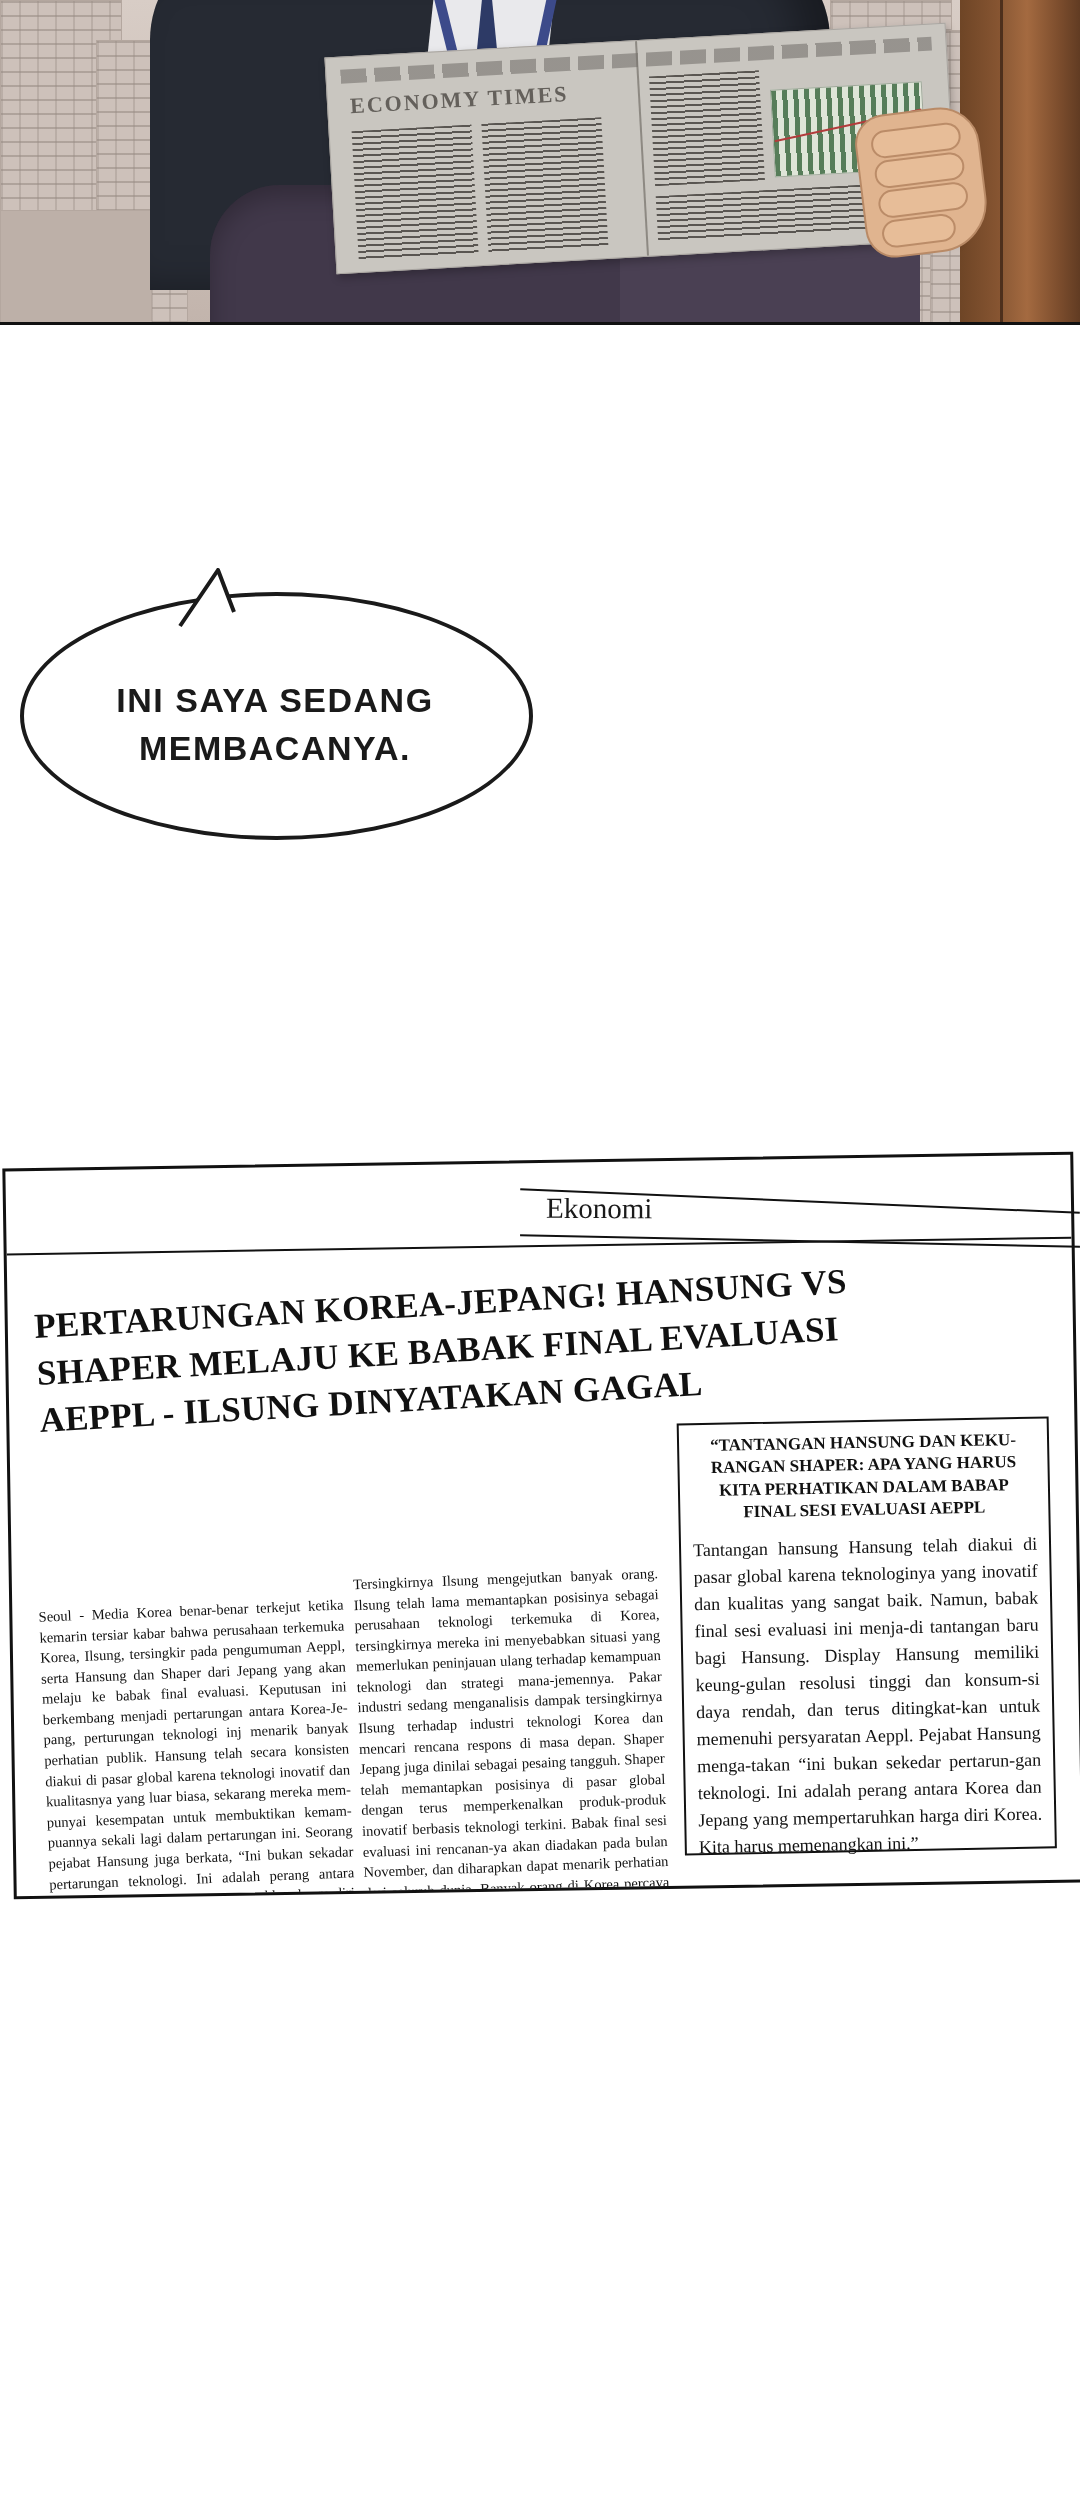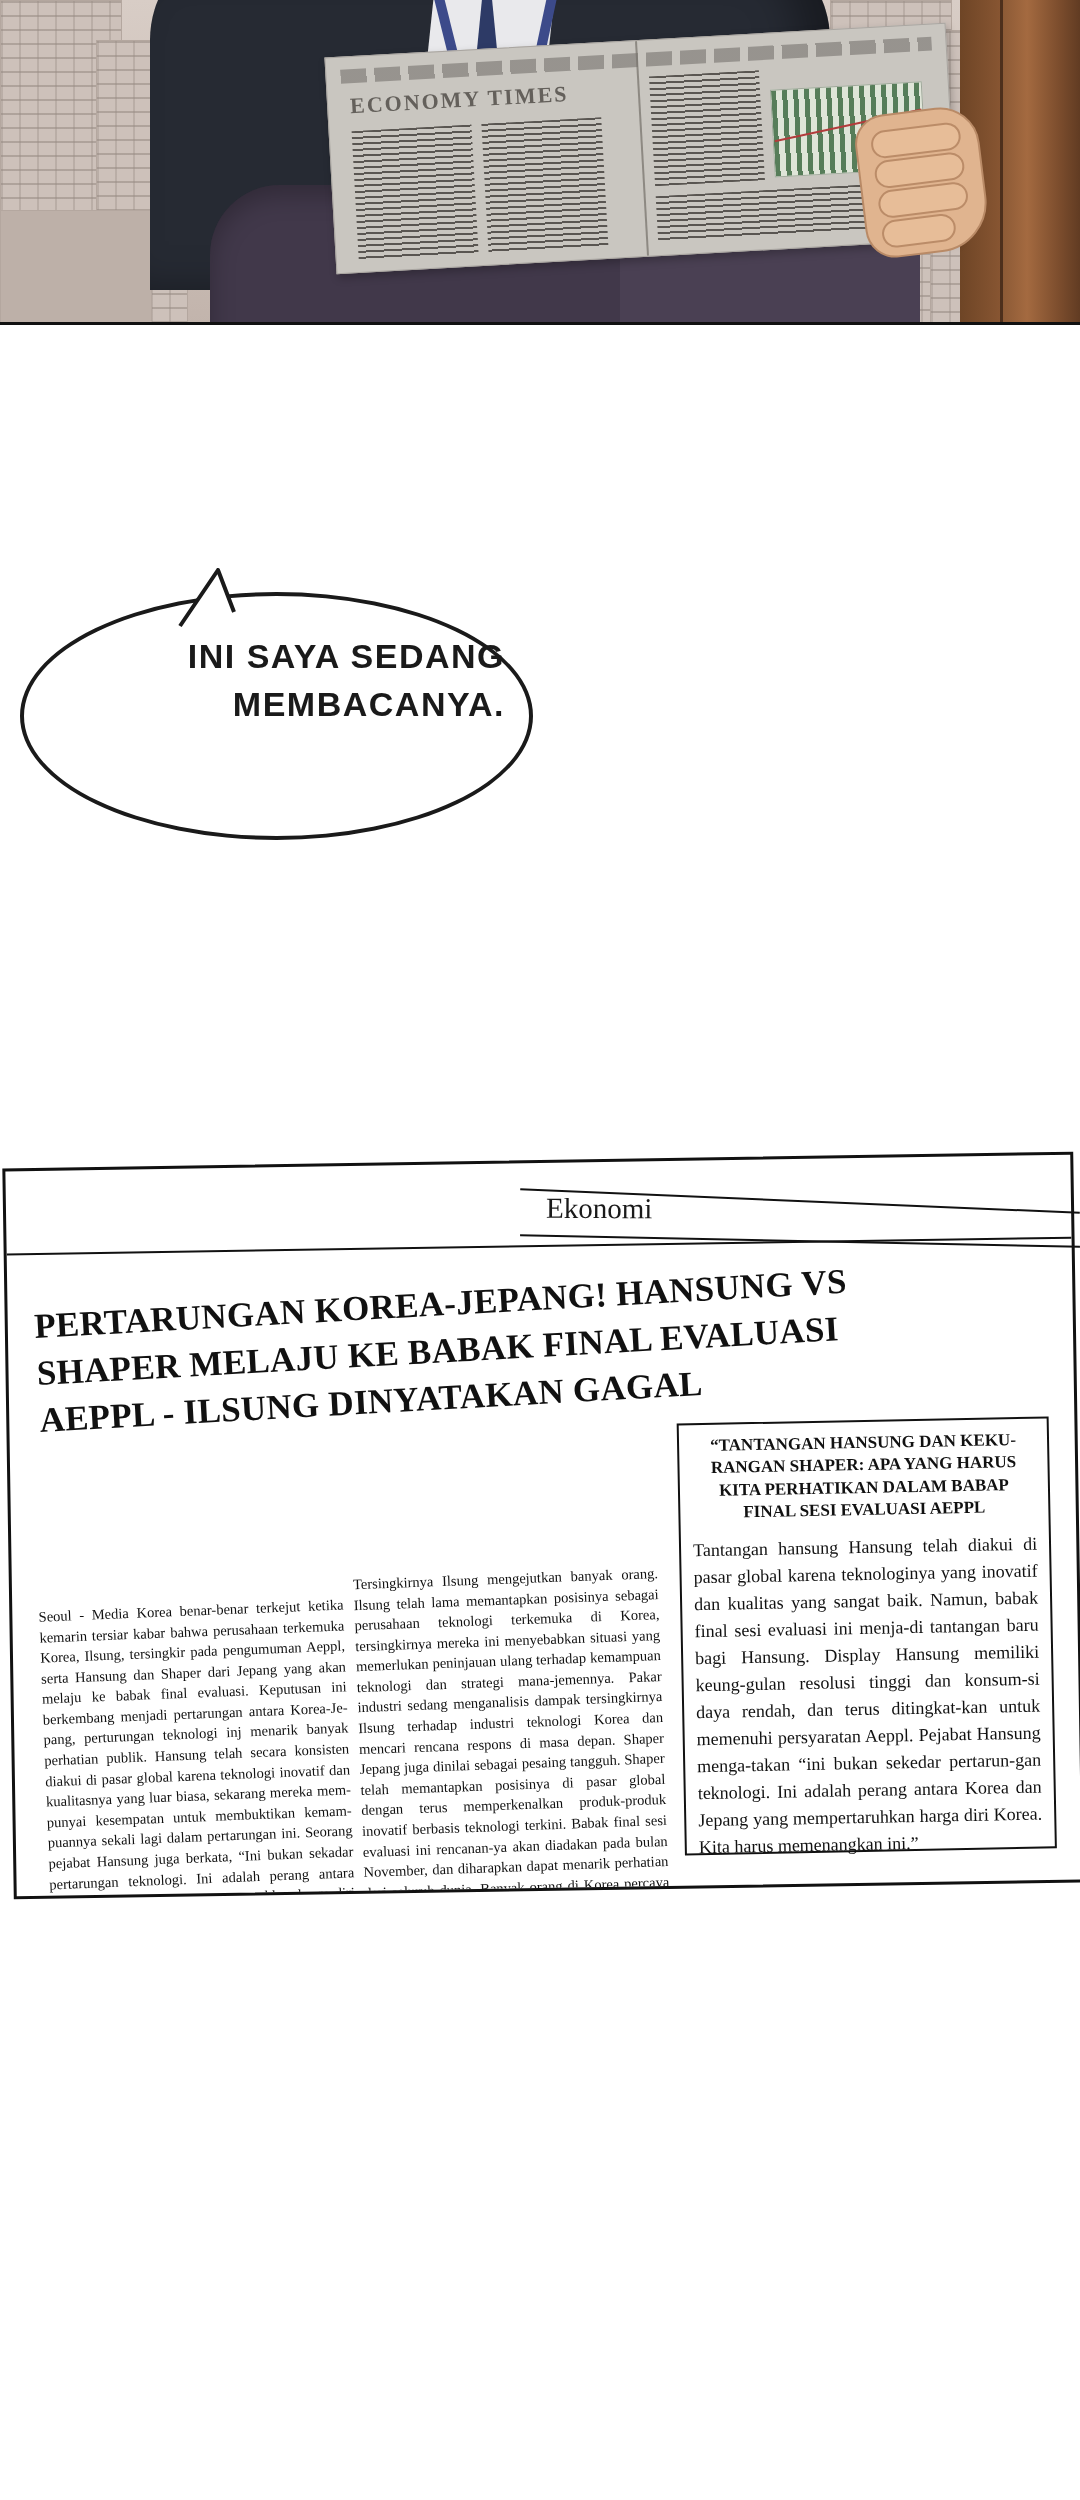--- a/index.html
+++ b/index.html
@@ -203,23 +203,23 @@
     z-index: 7;
   }
   .bubble-tail {
     position: absolute;
     left: 176px; top: 568px;
     width: 80px; height: 60px;
     z-index: 8;
   }
   .bubble-text {
     position: absolute;
-    left: 45px; top: 632px;
+    left: 45px; top: 676px;
     width: 460px;
-    text-align: right;
+    text-align: center;
     font-family: "Liberation Sans", sans-serif;
     font-size: 34px;
     font-weight: bold;
     letter-spacing: 1.5px;
     color: #1a1a1a;
     line-height: 1.42;
     z-index: 9;
   }
 
   

